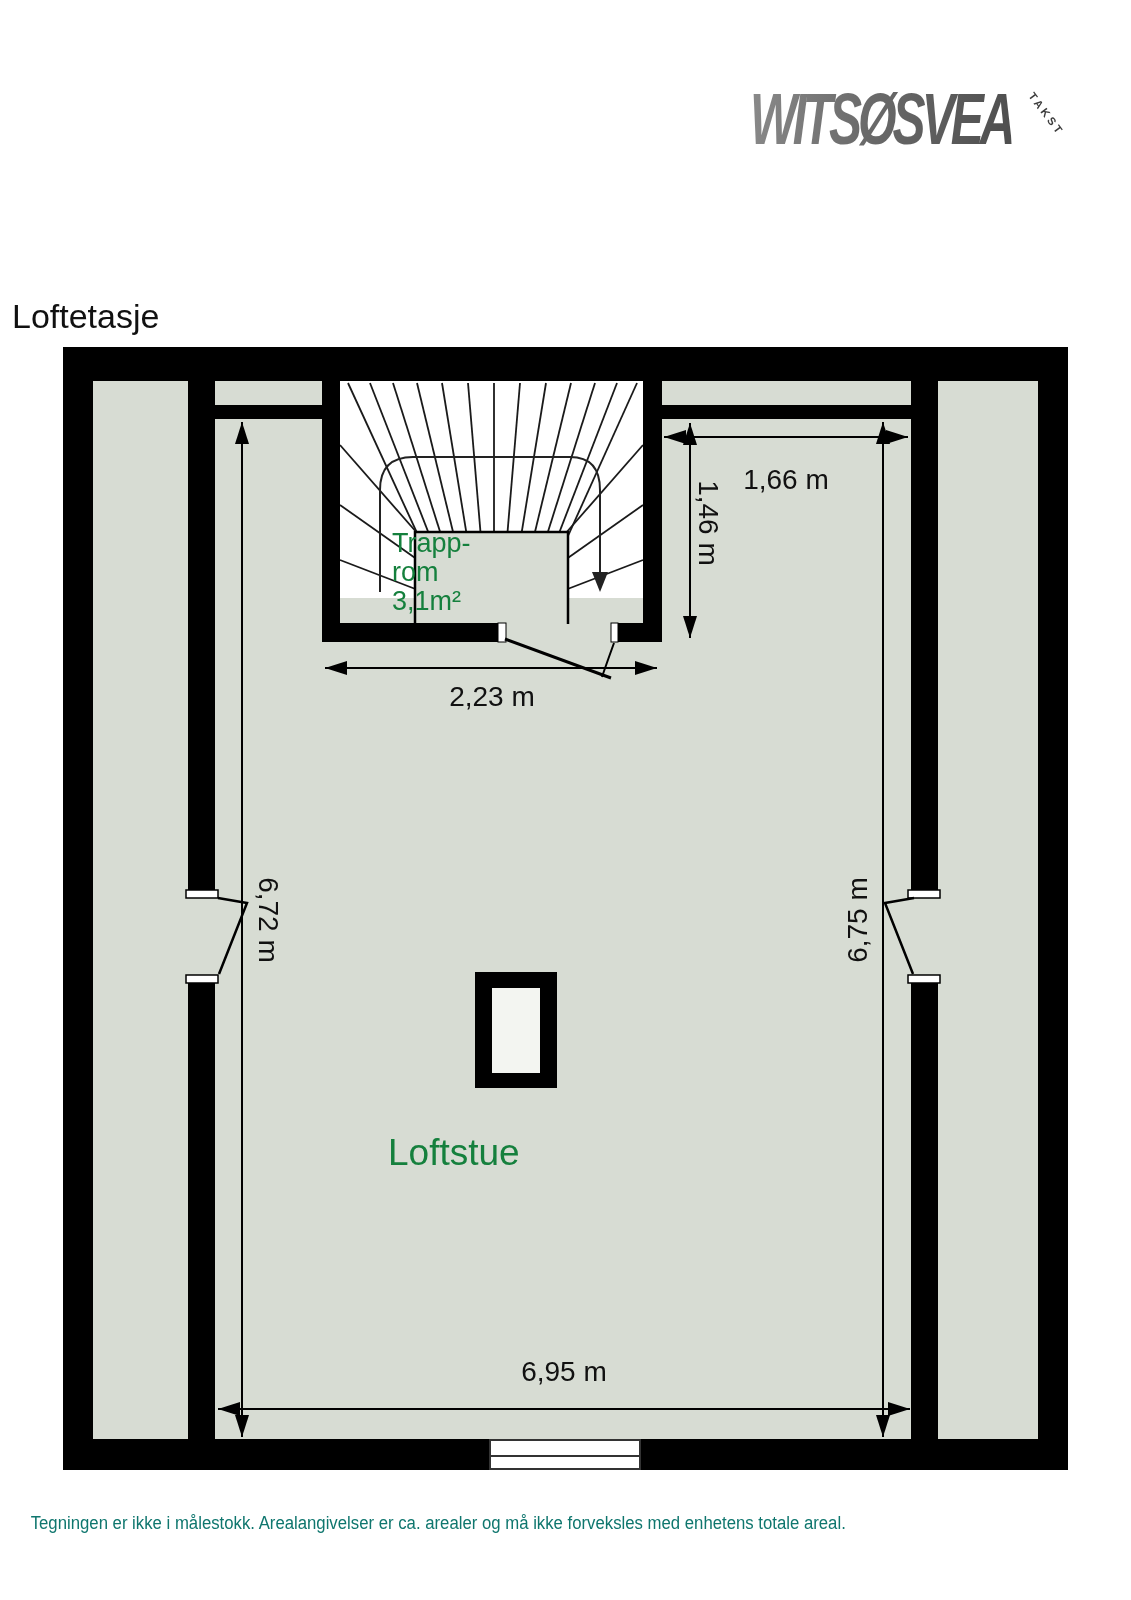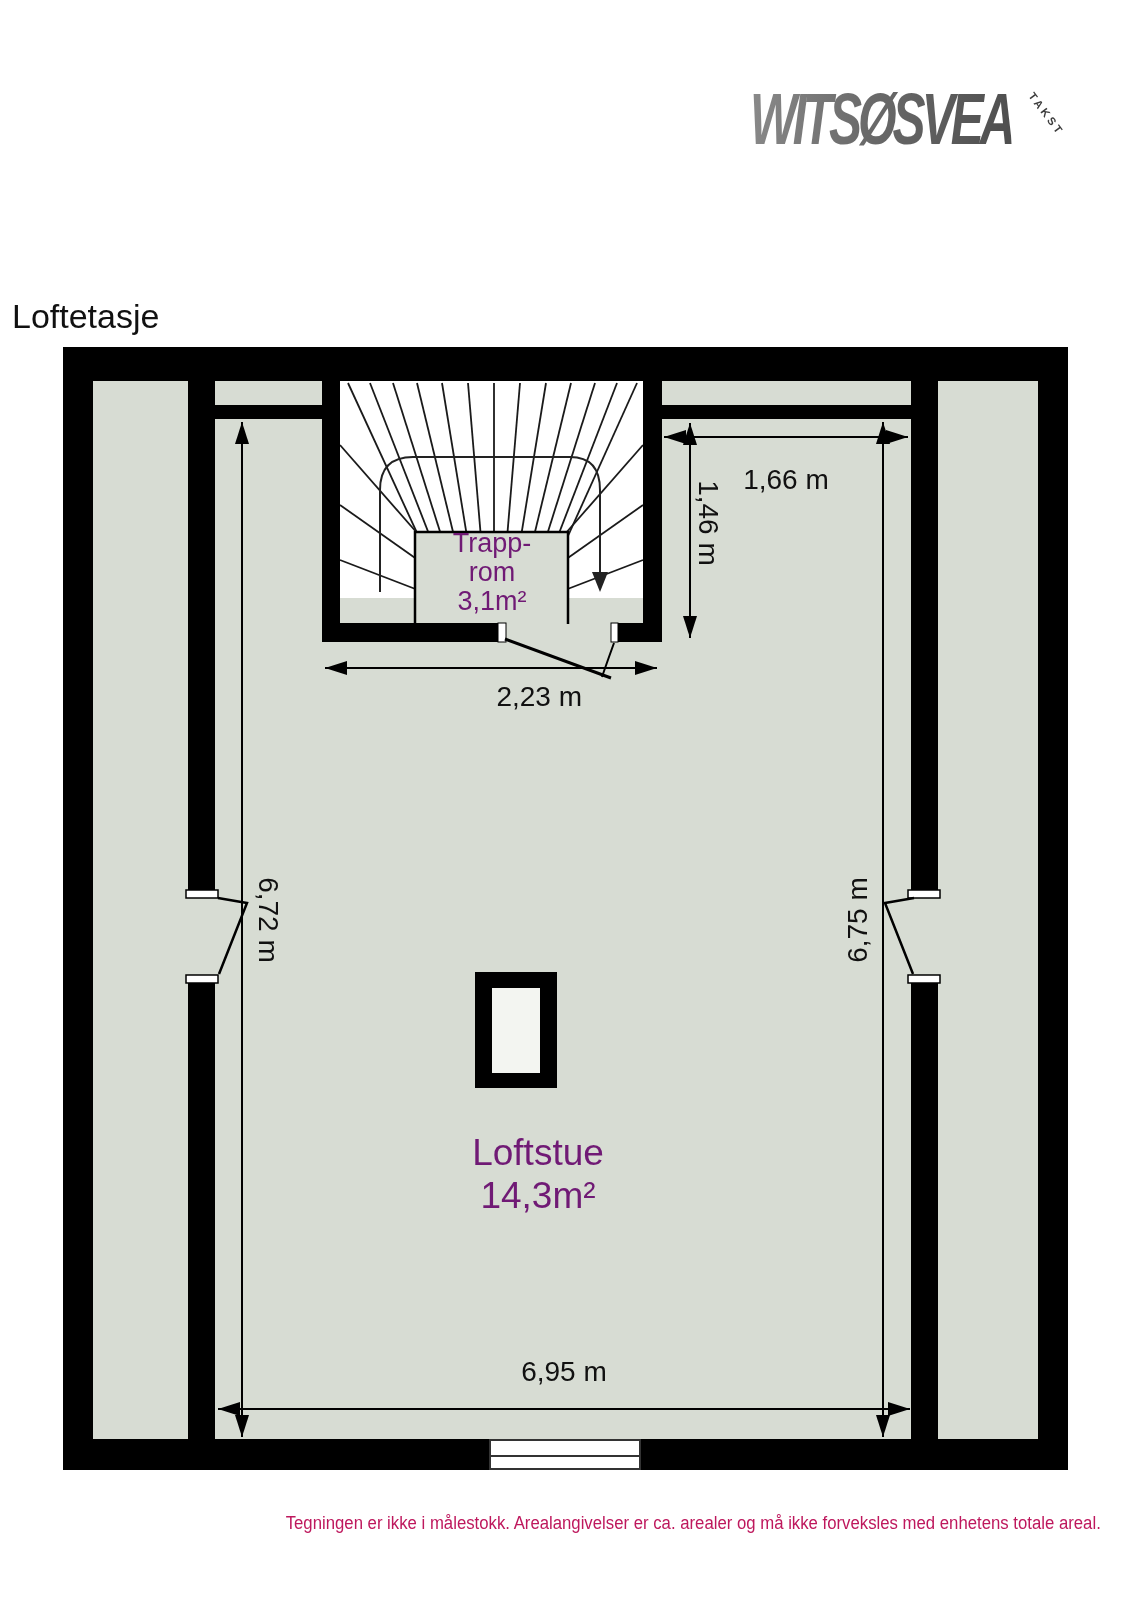--- a/index.html
+++ b/index.html
@@ -38,37 +38,37 @@
   .title {
     position:absolute; left:0; top:206px; width:1131px;
     text-align:center; font-size:43px; color:#111;
   }
   .subtitle {
     position:absolute; left:0; top:297px; width:1131px;
     text-align:left; font-size:34px; color:#111;padding-left:12px;
   }
 
   
-  .room-label { position:absolute; text-align:center; color:#701a75; }
+  .room-label { position:absolute; color:#15803d; }
   .trapprom-label { left:392px; top:529px; width:200px; font-size:27px; line-height:29px; }
   .loftstue-label { left:388px; top:1131px; width:300px; font-size:37px; line-height:43px; }
 
   .dim {
     position:absolute; font-size:28px; color:#111;
     text-align:center; width:180px; height:32px; line-height:32px;
     white-space:nowrap;
   }
   .dim-vert { width:140px; }
   .rot-cw  { transform: rotate(90deg); }
   .rot-ccw { transform: rotate(-90deg); }
 
   
   .footer {
     position:absolute; left:0; top:1513px; width:1131px;
-    text-align:right; font-size:18px; color:#be185d;
+    text-align:left; font-size:18px; color:#0f766e;
   }
   .footer span { display:inline-block; transform: scaleX(0.93); transform-origin:center; white-space:nowrap; }
 </style>
 </head>
 <body>
 
 <div class="page">
 
   <div class="logo">
     <div class="brand">WITSØSVEA</div>
@@ -179,26 +179,25 @@
     </g>
   </svg>
 
   <div class="room-label trapprom-label">
     <div>Trapp-</div>
     <div>rom</div>
     <div>3,1m²</div>
   </div>
   <div class="room-label loftstue-label">
     <div>Loftstue</div>
-    <div>14,3m²</div>
   </div>
 
   <div class="dim" style="left:696px; top:456px;margin-top:8px;">1,66 m</div>
   <div class="dim dim-vert rot-cw" style="left:638px; top:507px;">1,46 m</div>
-  <div class="dim" style="left:402px; top:681px;text-align:right;">2,23 m</div>
+  <div class="dim" style="left:402px; top:681px;">2,23 m</div>
   <div class="dim dim-vert rot-cw" style="left:198px; top:904px;">6,72 m</div>
   <div class="dim dim-vert rot-ccw" style="left:788px; top:904px;">6,75 m</div>
   <div class="dim" style="left:474px; top:1356px;">6,95 m</div>
 
   <div class="footer">
     <span>Tegningen er ikke i målestokk. Arealangivelser er ca. arealer og må ikke forveksles med enhetens totale areal.</span>
   </div>
 
 </div>
 

